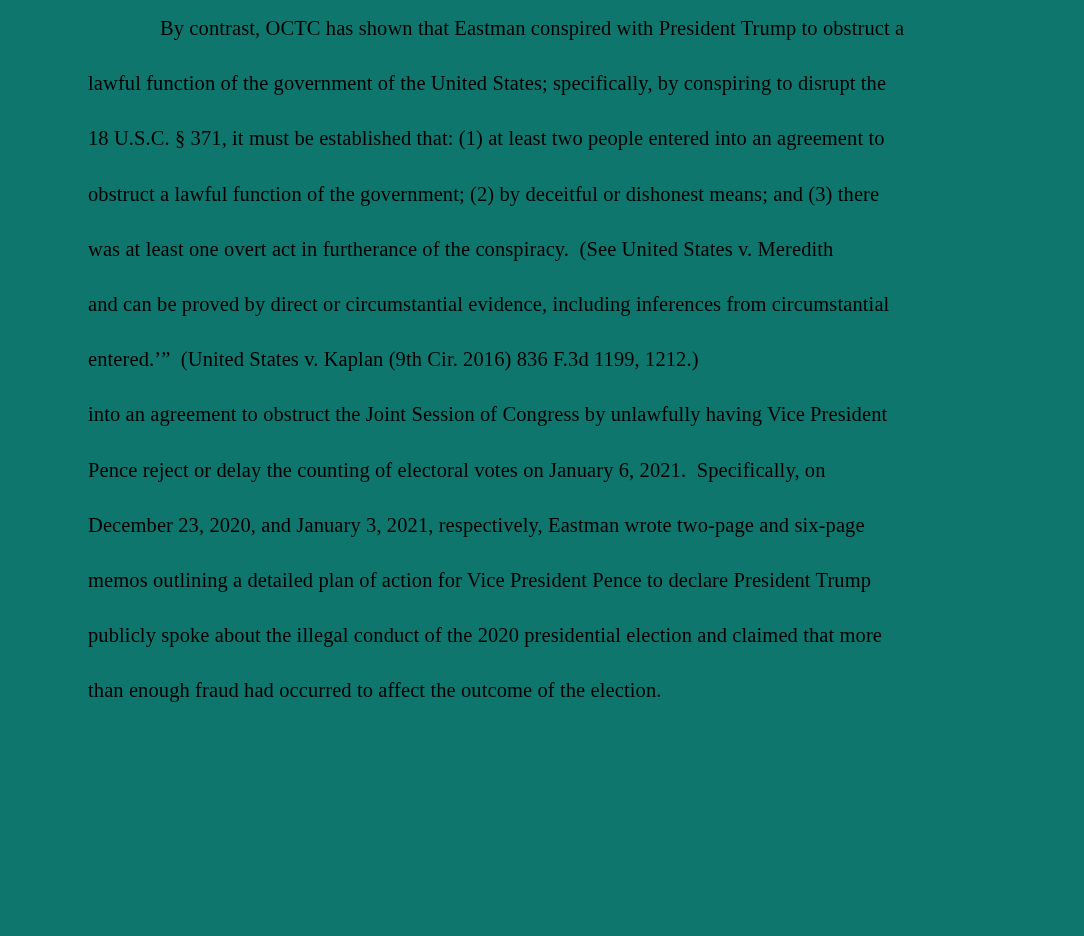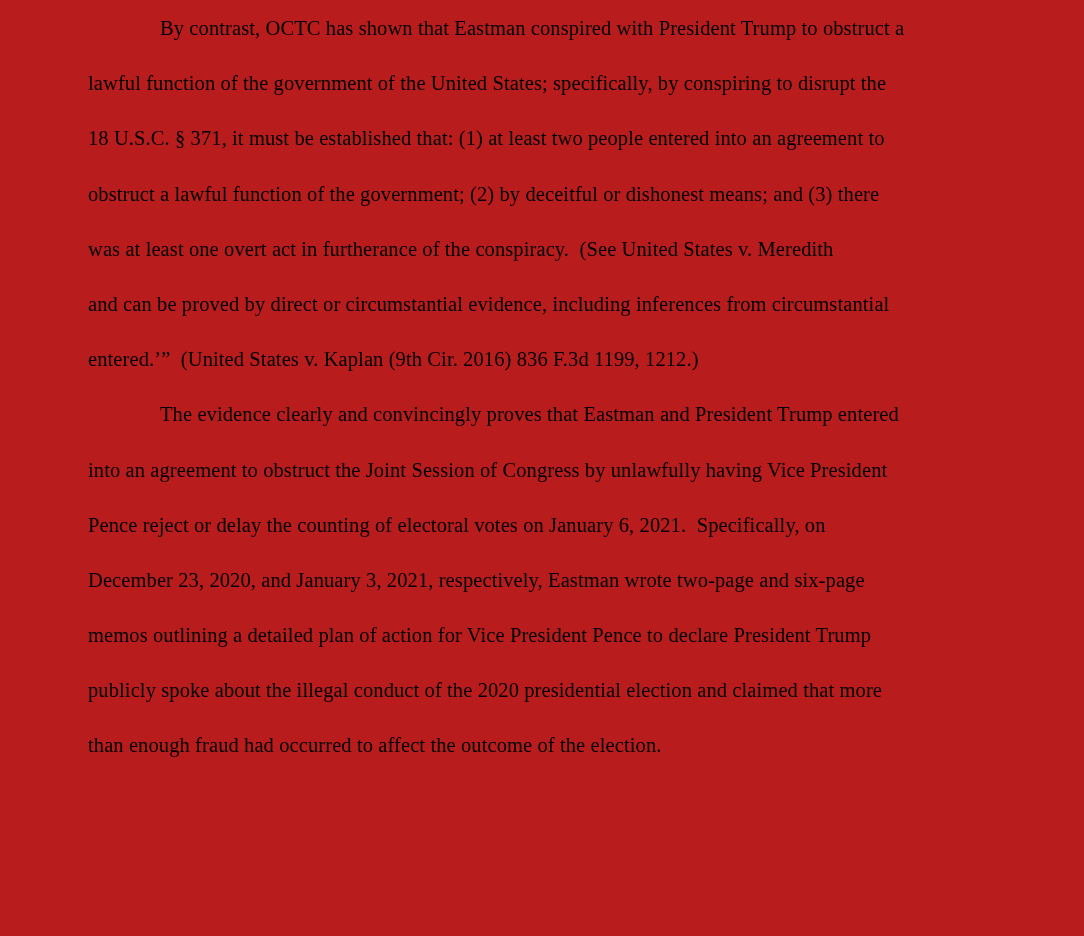--- a/index.html
+++ b/index.html
@@ -4,21 +4,21 @@
 <style>
   html, body {
     margin: 0;
     padding: 0;
     background: #ffffff;
   }
   .page {
     position: relative;
     width: 1084px;
     height: 936px;
-    background: #b91c1c;
+    background: #0f766e;
     overflow: hidden;
     font-family: "Liberation Serif", "DejaVu Serif", serif;
     font-size: 20.5px;
     color: #000000;
     box-sizing: border-box;
     padding-top: 1px;
   }
   .doc-body {
     padding-left: 88px;
     padding-right: 20px;
@@ -43,21 +43,20 @@
       <div>
         <div class="line indent"><span>By contrast, OCTC has shown that Eastman conspired with President Trump to obstruct a</span></div>
         <div class="line"><span>lawful function of the government of the United States; specifically, by conspiring to disrupt the</span></div>
         <div class="line"><span>18 U.S.C. § 371, it must be established that: (1) at least two people entered into an agreement to</span></div>
         <div class="line"><span>obstruct a lawful function of the government; (2) by deceitful or dishonest means; and (3) there</span></div>
         <div class="line"><span>was at least one overt act in furtherance of the conspiracy.  (</span><span class="italic">See United States v. Meredith</span></div>
         <div class="line"><span>and can be proved by direct or circumstantial evidence, including inferences from circumstantial</span></div>
         <div class="line"><span>entered.’”  (</span><span class="italic">United States v. Kaplan</span><span> (9th Cir. 2016) 836 F.3d 1199, 1212.)</span></div>
       </div>
       <div>
-        <div class="line indent"><span>The evidence clearly and convincingly proves that Eastman and President Trump entered</span></div>
         <div class="line"><span>into an agreement to obstruct the Joint Session of Congress by unlawfully having Vice President</span></div>
         <div class="line"><span>Pence reject or delay the counting of electoral votes on January 6, 2021.  Specifically, on</span></div>
         <div class="line"><span>December 23, 2020, and January 3, 2021, respectively, Eastman wrote two-page and six-page</span></div>
         <div class="line"><span>memos outlining a detailed plan of action for Vice President Pence to declare President Trump</span></div>
         <div class="line"><span>publicly spoke about the illegal conduct of the 2020 presidential election and claimed that more</span></div>
         <div class="line"><span>than enough fraud had occurred to affect the outcome of the election.</span></div>
       </div>
     </div>
 </div>
 

